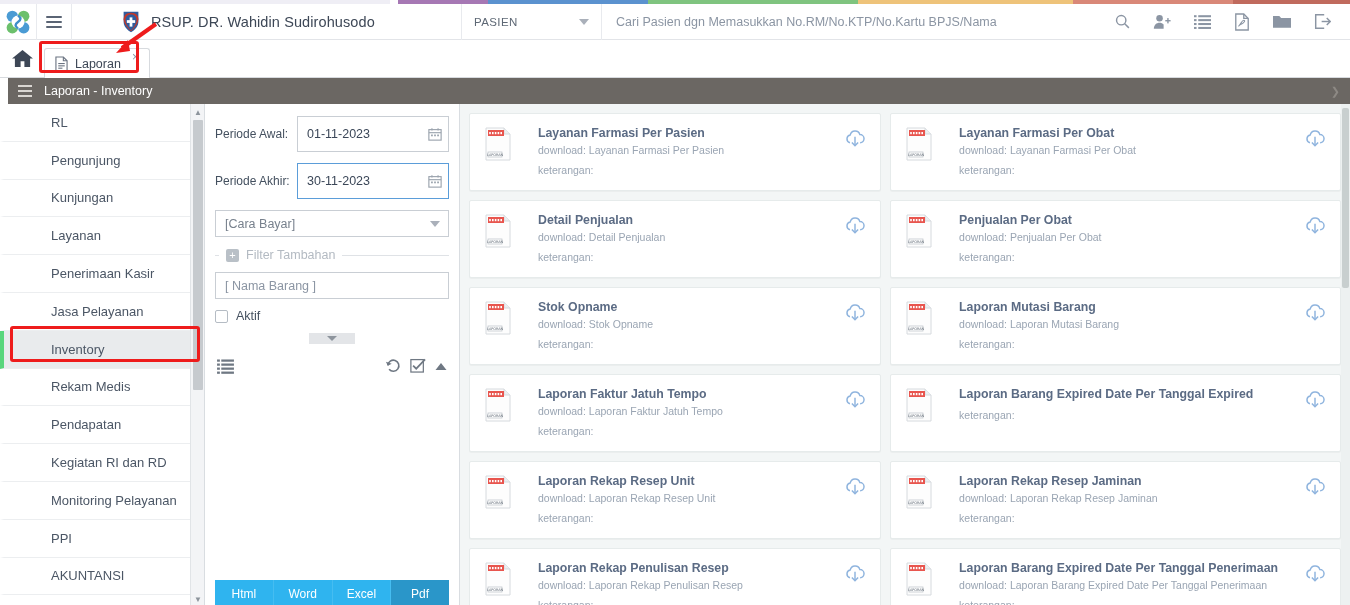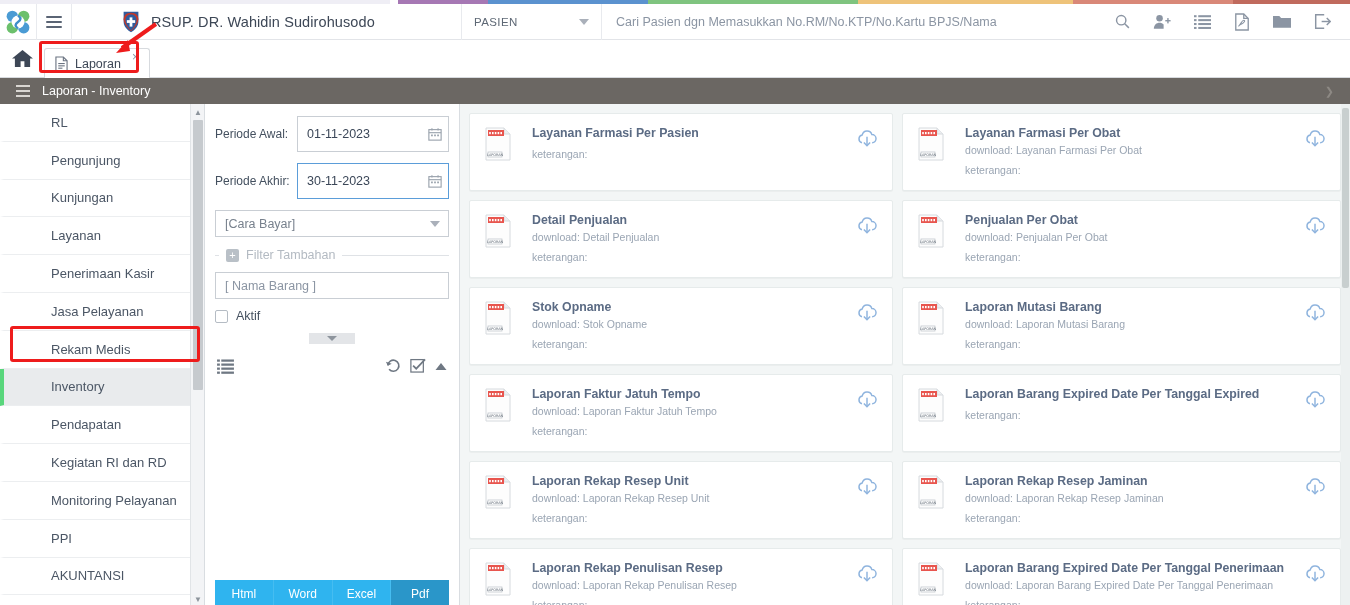--- a/index.html
+++ b/index.html
@@ -114,22 +114,23 @@
     border-radius: 3px;
     pointer-events: none;
     z-index: 40;
   }
   .annot-arrow { position: absolute; z-index: 41; pointer-events: none; }
 
   
   .crumbbar {
     height: 26px; background: #6b6763;
     display: flex; align-items: center;
-    color: #fff; font-size: 12.5px; padding: 0 16px;
+    color: #fff; font-size: 12.5px; padding: 0 10px;
     justify-content: space-between;
+    margin-left: 8px;
   }
   .crumb-left { display: flex; align-items: center; gap: 12px; }
   .crumb-ham { width: 14px; }
   .crumb-ham span { display: block; height: 2px; background: #d9d6d2; margin: 3px 0; }
   .crumb-chevron { color: #8d8984; font-size: 11px; }
 
   
   .body-row { display: flex; height: 503px; }
 
   
@@ -240,21 +241,21 @@
   .content {
     flex: 1 1 auto; background: #f3f6f6; position: relative;
     padding: 9px 9px 0 9px; overflow: hidden;
   }
   .cards {
     display: grid; grid-template-columns: 1fr 1fr; gap: 9px 9px;
   }
   .card {
     background: #fff; border: 1px solid #e6ebeb;
     border-radius: 2px; height: 78px;
-    display: flex; align-items: flex-start; gap: 20px;
+    display: flex; align-items: flex-start; gap: 26px;
     padding: 12px 14px 0 14px;
     position: relative;
     box-shadow: 0 1px 0 rgba(0,0,0,.03);
   }
   .rep-icon { width: 28px; height: 34px; flex: 0 0 28px; margin-top: 1px; }
   .card-body { flex: 1 1 auto; min-width: 0; }
   .card-title {
     font-size: 12.3px; font-weight: bold; color: #5b6b84;
     margin-bottom: 4px; white-space: nowrap; overflow: hidden;
   }
@@ -424,25 +425,25 @@
         </div>
       <div class="side-item">
         <span>Layanan</span>
         </div>
       <div class="side-item">
         <span>Penerimaan Kasir</span>
         </div>
       <div class="side-item">
         <span>Jasa Pelayanan</span>
         </div>
-      <div class="side-item">
-        <span>Rekam Medis</span>
-        </div>
       <div class="side-item active">
         <span>Inventory</span>
+        </div>
+      <div class="side-item">
+        <span>Rekam Medis</span>
         </div>
       <div class="side-item">
         <span>Pendapatan</span>
         </div>
       <div class="side-item">
         <span>Kegiatan RI dan RD</span>
         </div>
       <div class="side-item">
         <span>Monitoring Pelayanan</span>
         </div>
@@ -575,20 +576,21 @@
             <rect x="5.2" y="5" width="1.6" height="2.2" fill="#ffffff"></rect>
             <rect x="8" y="5" width="1.6" height="2.2" fill="#ffffff"></rect>
             <rect x="10.8" y="5" width="1.6" height="2.2" fill="#ffffff"></rect>
             <rect x="13.6" y="5" width="1.6" height="2.2" fill="#ffffff"></rect>
             <rect x="16.4" y="5" width="1.6" height="2.2" fill="#ffffff"></rect>
             <rect x="4" y="25" width="14" height="5" fill="#ffffff" stroke="#b9bfc5" stroke-width=".7"></rect>
             <text x="11" y="28.9" font-size="3.4" fill="#5a6470" text-anchor="middle" font-family="DejaVu Sans">LAPORAN</text>
           </svg>
           <div class="card-body">
             <div class="card-title">Layanan Farmasi Per Pasien</div>
+            <div class="card-sub">download: <span>Layanan Farmasi Per Pasien</span></div>
             <div class="card-note">keterangan:</div>
           </div>
           <svg class="dl-icon" viewBox="0 0 24 24" fill="none" stroke="currentColor" stroke-width="1.6">
             <path d="M6.5 16 A4.3 4.3 0 0 1 6.8 7.6 A5.4 5.4 0 0 1 17.3 7.2 A4 4 0 0 1 17.6 16"></path>
             <line x1="12" y1="9.5" x2="12" y2="19"></line>
               <path d="M8.6 15.8 L12 19.4 L15.4 15.8"></path>
           </svg>
         </div>
 
         <div class="card">

